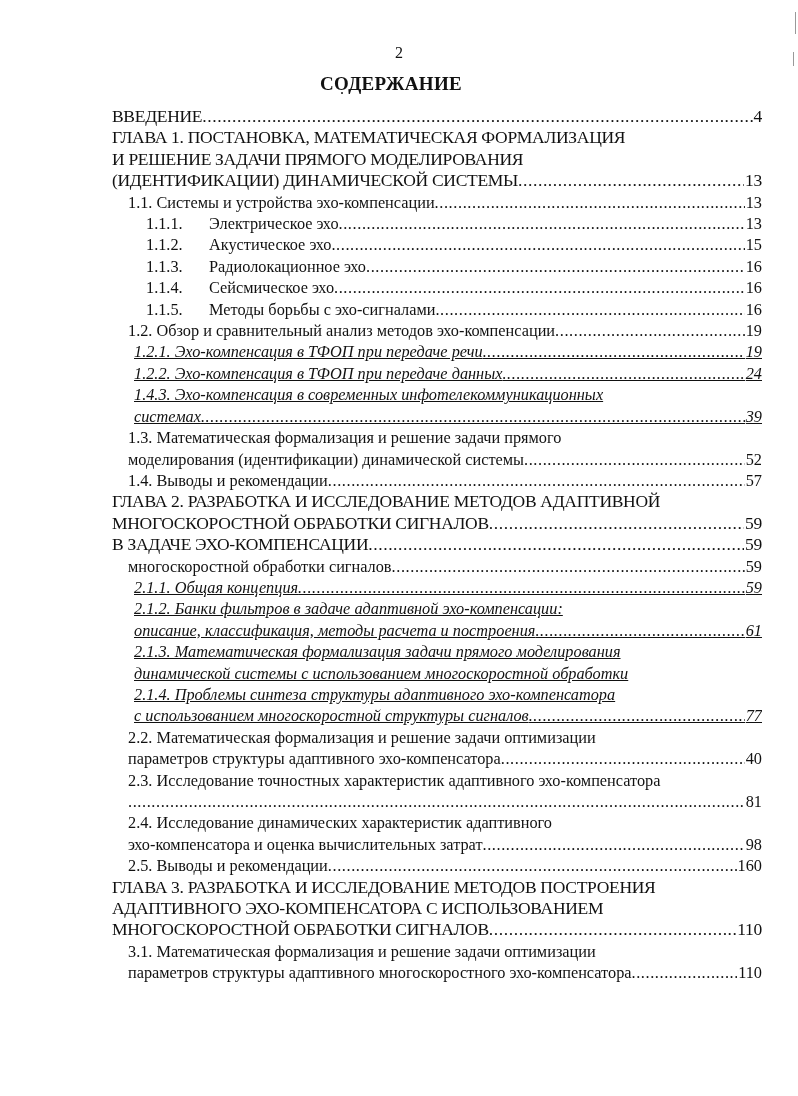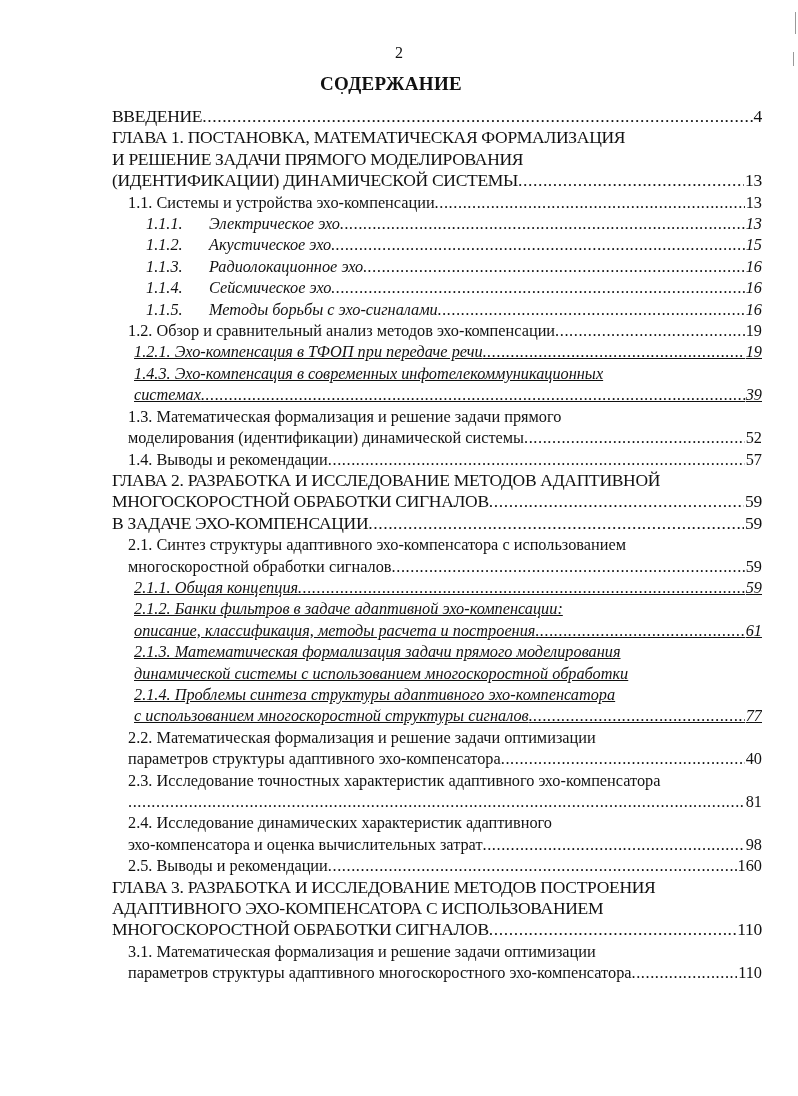--- a/index.html
+++ b/index.html
@@ -29,21 +29,21 @@
   .line .leader {
     flex: 1 1 auto; overflow: hidden; white-space: nowrap; min-width: 6px;
   }
   .line .leader::before {
     content: "........................................................................................................................................................................................................................................................";
     letter-spacing: 0.6px;
   }
   .line .page { flex: 0 0 auto; text-align: right; padding-left: 1px; }
   .lvl0 { padding-left: 0; font-size: 17.5px; letter-spacing: -0.3px; }
   .lvl1 { padding-left: 16px; }
-  .lvl2 { padding-left: 34px; font-style: italic; }
+  .lvl2 { padding-left: 34px; }
   .lvl2 .num { display: inline-block; width: 63px; }
   .lvl2b { padding-left: 22px; font-style: italic; text-decoration: underline; }
 </style>
 </head>
 <body>
 
 <div class="page-number">2</div>
 <div class="title-dot">.</div>
 <div class="title">СОДЕРЖАНИЕ</div>
 <div class="scan-mark" style="left:795px;top:12px;height:22px;"></div>
@@ -121,20 +121,27 @@
     </div>
     <div class="entry lvl2b">
       <div class="line">
         <span class="text"><span>1.2.1. Эхо-компенсация в ТФОП при передаче речи</span></span>
         <span class="leader"></span>
         <span class="page">19</span>
       </div>
     </div>
     <div class="entry lvl2b">
       <div class="line">
+        <span class="text"><span>1.2.2. Эхо-компенсация в ТФОП при передаче данных</span></span>
+        <span class="leader"></span>
+        <span class="page">24</span>
+      </div>
+    </div>
+    <div class="entry lvl2b">
+      <div class="line">
         <span class="text"><span>1.4.3. Эхо-компенсация в современных инфотелекоммуникационных</span></span>
       </div>
       <div class="line">
         <span class="text"><span>системах</span></span>
         <span class="leader"></span>
         <span class="page">39</span>
       </div>
     </div>
     <div class="entry lvl1">
       <div class="line">
@@ -164,23 +171,20 @@
       </div>
     </div>
     <div class="entry lvl0">
       <div class="line">
         <span class="text"><span>В ЗАДАЧЕ ЭХО-КОМПЕНСАЦИИ</span></span>
         <span class="leader"></span>
         <span class="page">59</span>
       </div>
     </div>
     <div class="entry lvl1">
-      <div class="line">
-        <span class="text"><span>2.1. Синтез структуры адаптивного эхо-компенсатора с использованием</span></span>
-      </div>
       <div class="line">
         <span class="text"><span>многоскоростной обработки сигналов</span></span>
         <span class="leader"></span>
         <span class="page">59</span>
       </div>
     </div>
     <div class="entry lvl2b">
       <div class="line">
         <span class="text"><span>2.1.1. Общая концепция</span></span>
         <span class="leader"></span>

